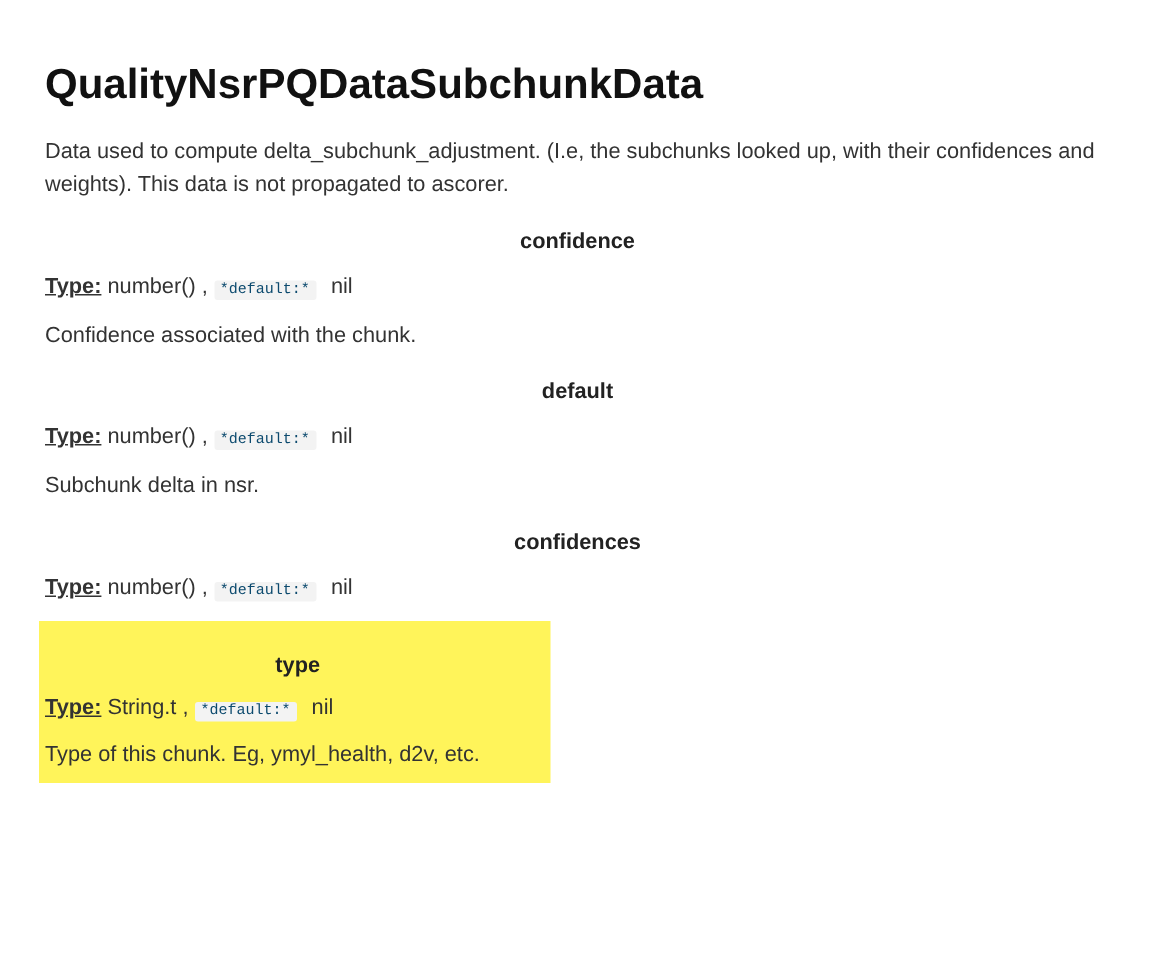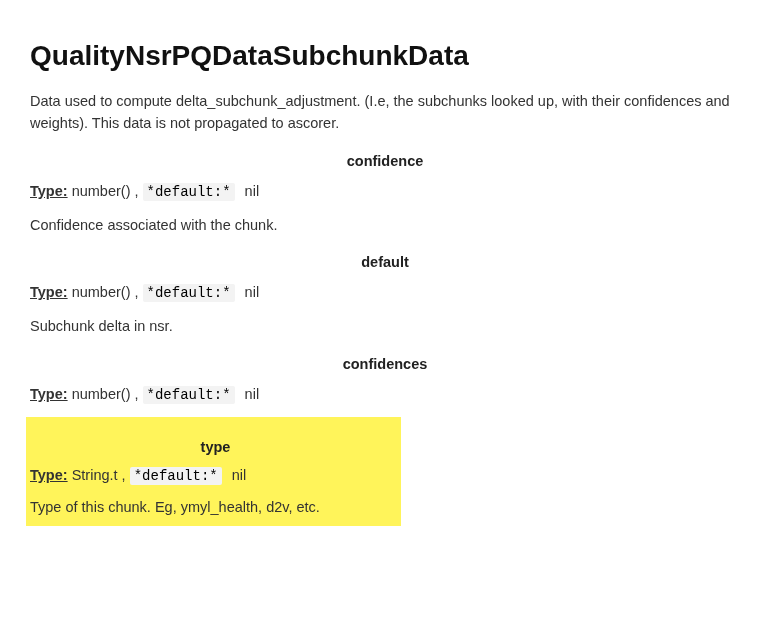--- a/index.html
+++ b/index.html
@@ -35,35 +35,35 @@
     text-align: center;
   }
   .type-line {
     font-size: 14.5px;
     margin: 0 0 14px 0;
     color: #333;
   }
   .type-line .label { font-weight: 700; text-decoration: underline; }
   code {
     font-family: ui-monospace, SFMono-Regular, Consolas, "Liberation Mono", Menlo, monospace;
-    font-size: 14px;
+    font-size: 10px;
     background: #f3f3f3;
-    color: #000000;
+    color: #0c4a6e;
     padding: 1px 4px;
     border-radius: 2px;
     margin-top: 29px;
   }
   .nil { margin-left: 6px; }
   .highlight {
     background: #fff45a;
     padding: 4px 0 4px 0;
     margin-left: -4px;
     padding-left: 4px;
     display: inline-block;
-    width: 375px;
+    width: 341px;
   }
   .highlight p, .highlight .field-name, .highlight .type-line {
     margin-bottom: 12px;
   }
   .highlight .type-line, .highlight p { color: #333; }
 </style>
 </head>
 <body>
 
 <div class="page">

